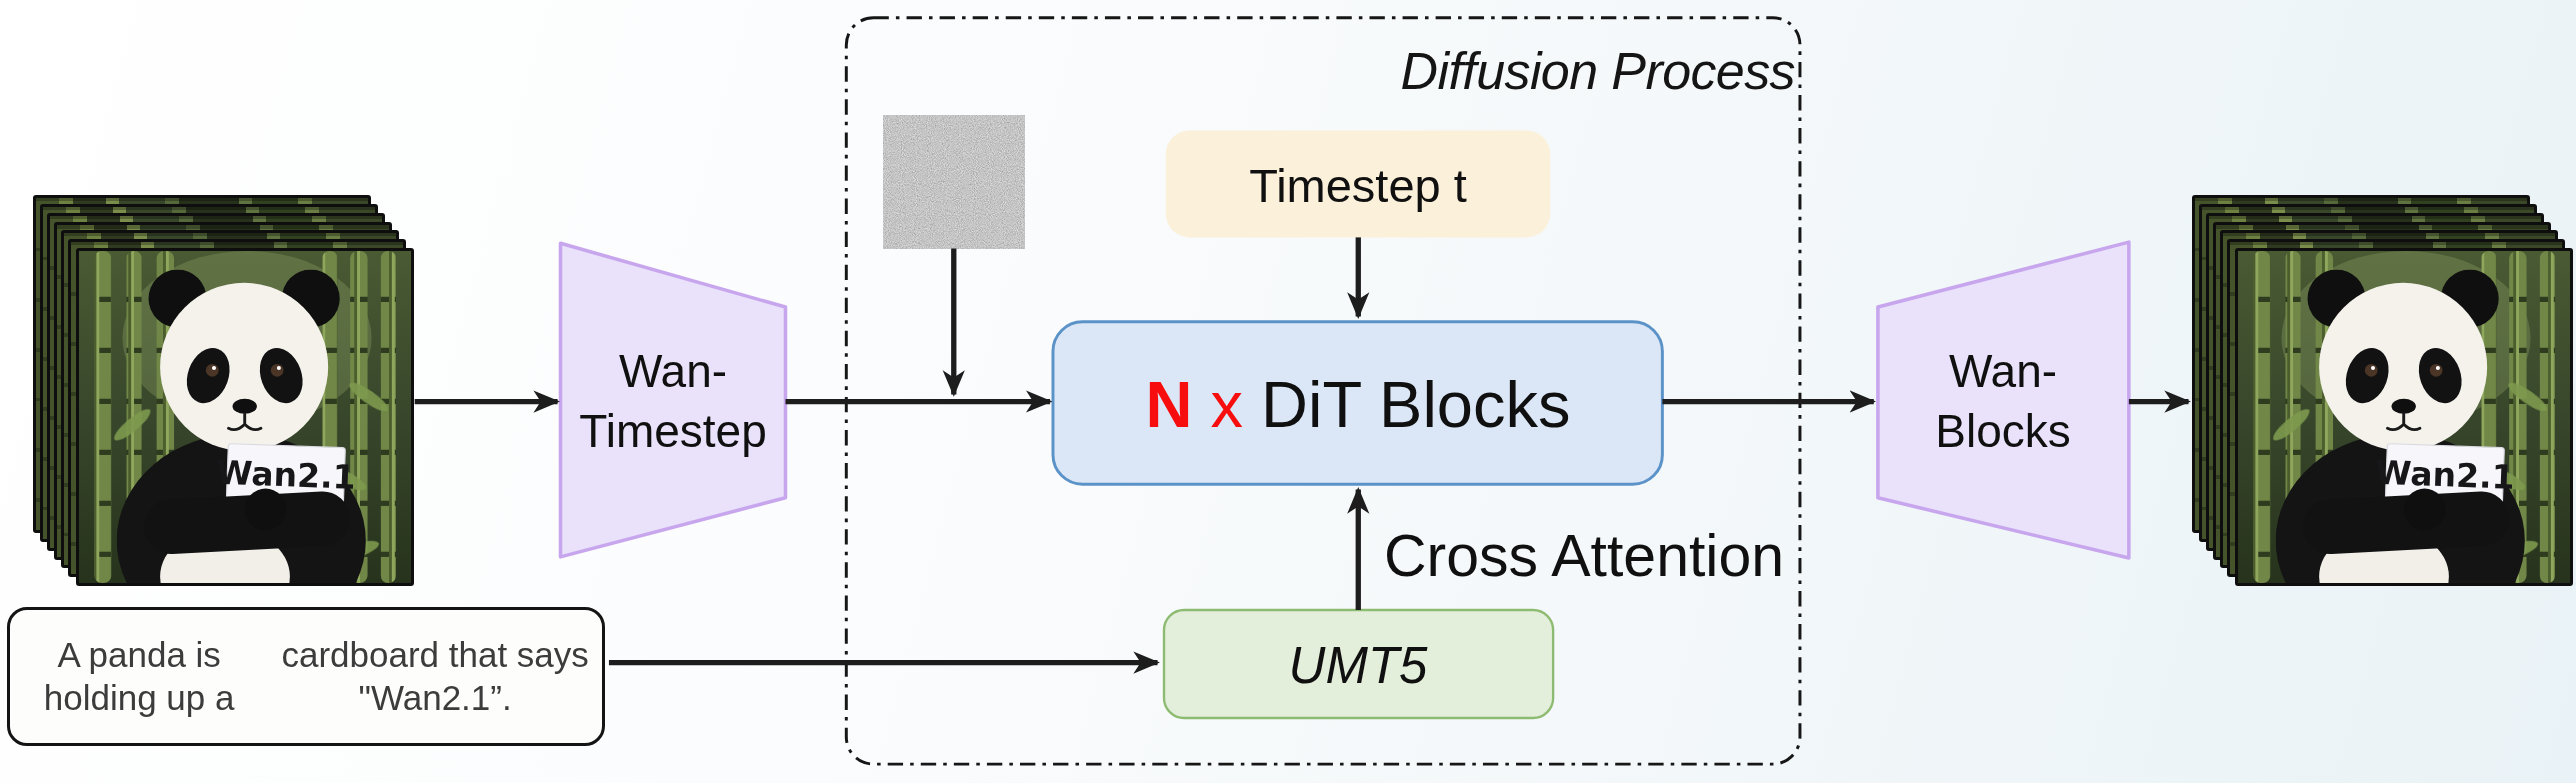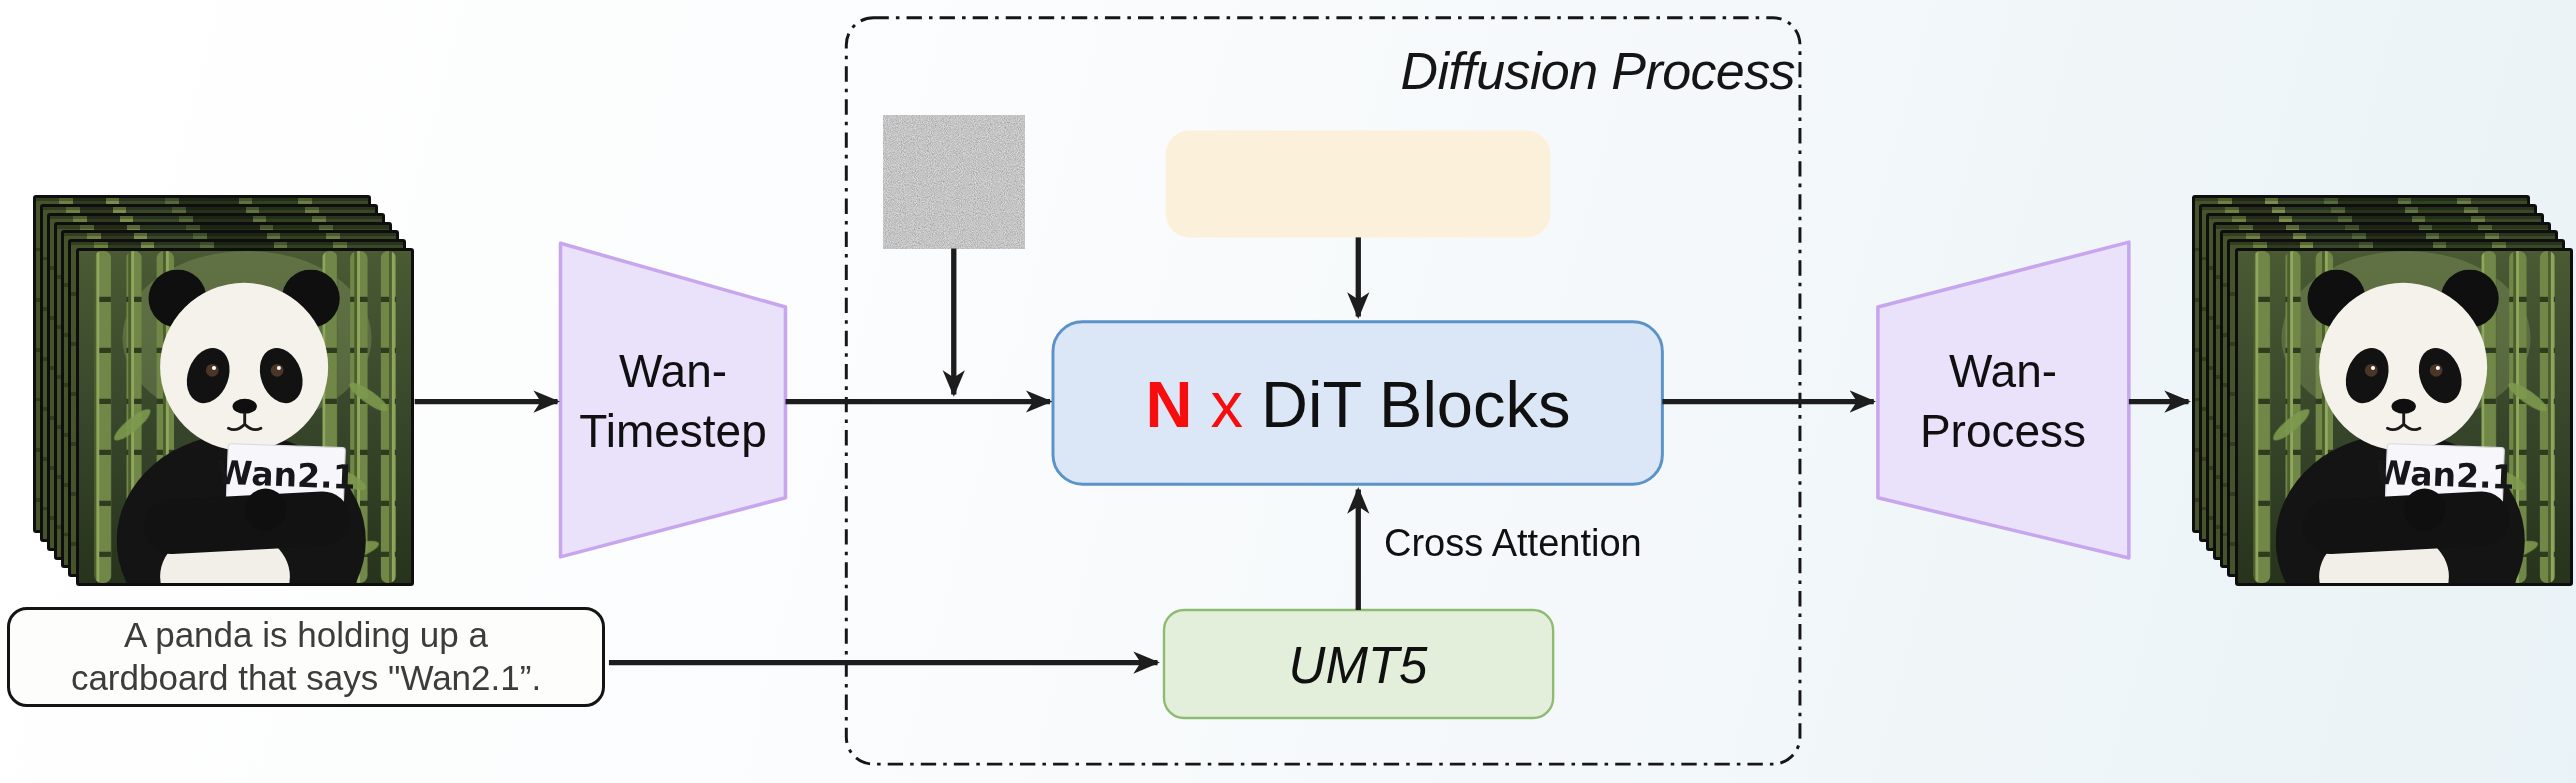--- a/index.html
+++ b/index.html
@@ -30,30 +30,30 @@
   .center{transform:translate(-50%,-50%);text-align:center;}
   .title{
     top:41px;right:781px;font-size:52px;font-style:italic;
     letter-spacing:-0.6px;color:#151515;
   }
   .timestep-lbl{left:1358px;top:185px;font-size:47px;}
   .dit-lbl{left:1358px;top:404px;font-size:65px;}
   .dit-lbl .n{color:var(--accent_red);font-weight:bold;}
   .dit-lbl .x{color:var(--accent_red);}
   .umt5-lbl{left:1358px;top:665px;font-size:51px;font-style:italic;}
-  .cross-lbl{left:1384px;top:522px;font-size:38px;}
+  .cross-lbl{left:1384px;top:522px;font-size:59px;}
   .enc-lbl{left:673px;top:402px;font-size:46px;line-height:1.3;}
   .dec-lbl{left:2003px;top:402px;font-size:46px;line-height:1.3;}
 
   
   .prompt-box{
     position:absolute;z-index:3;
-    left:7px;top:607px;width:598px;height:100px;
+    left:7px;top:607px;width:598px;height:139px;
     background:#fdfdfc;border:3.5px solid #141414;border-radius:20px;
-    display:flex;flex-direction:column;justify-content:center;align-items:center;
+    display:flex;flex-direction:row;justify-content:center;align-items:center;
     font-size:35px;line-height:1.22;color:var(--prompt_text);
     text-align:center;
   }
 
   
   .stack{position:absolute;z-index:3;width:387px;height:392px;}
   .stack-left{left:33px;top:195px;}
   .stack-right{left:2192px;top:195px;}
   .pframe{
     position:absolute;width:338px;height:338px;
@@ -206,35 +206,36 @@
     </div>
   </div>
 
   <div class="prompt-box">
     <div>A panda is holding up a</div>
     <div>cardboard that says "Wan2.1”.</div>
   </div>
 
   <div class="lbl title">Diffusion Process</div>
 
+  <div class="lbl center timestep-lbl">Timestep t</div>
 
   <div class="lbl center dit-lbl">
     <span class="n">N</span>
     <span class="x">x</span>
     <span>DiT Blocks</span>
   </div>
 
   <div class="lbl center umt5-lbl">UMT5</div>
 
   <div class="lbl cross-lbl">Cross Attention</div>
 
   <div class="lbl center enc-lbl">
     <div>Wan-</div>
     <div>Timestep</div>
   </div>
 
   <div class="lbl center dec-lbl">
     <div>Wan-</div>
-    <div>Process</div>
+    <div>Blocks</div>
   </div>
 
 </div>
 
 
 </body></html>

